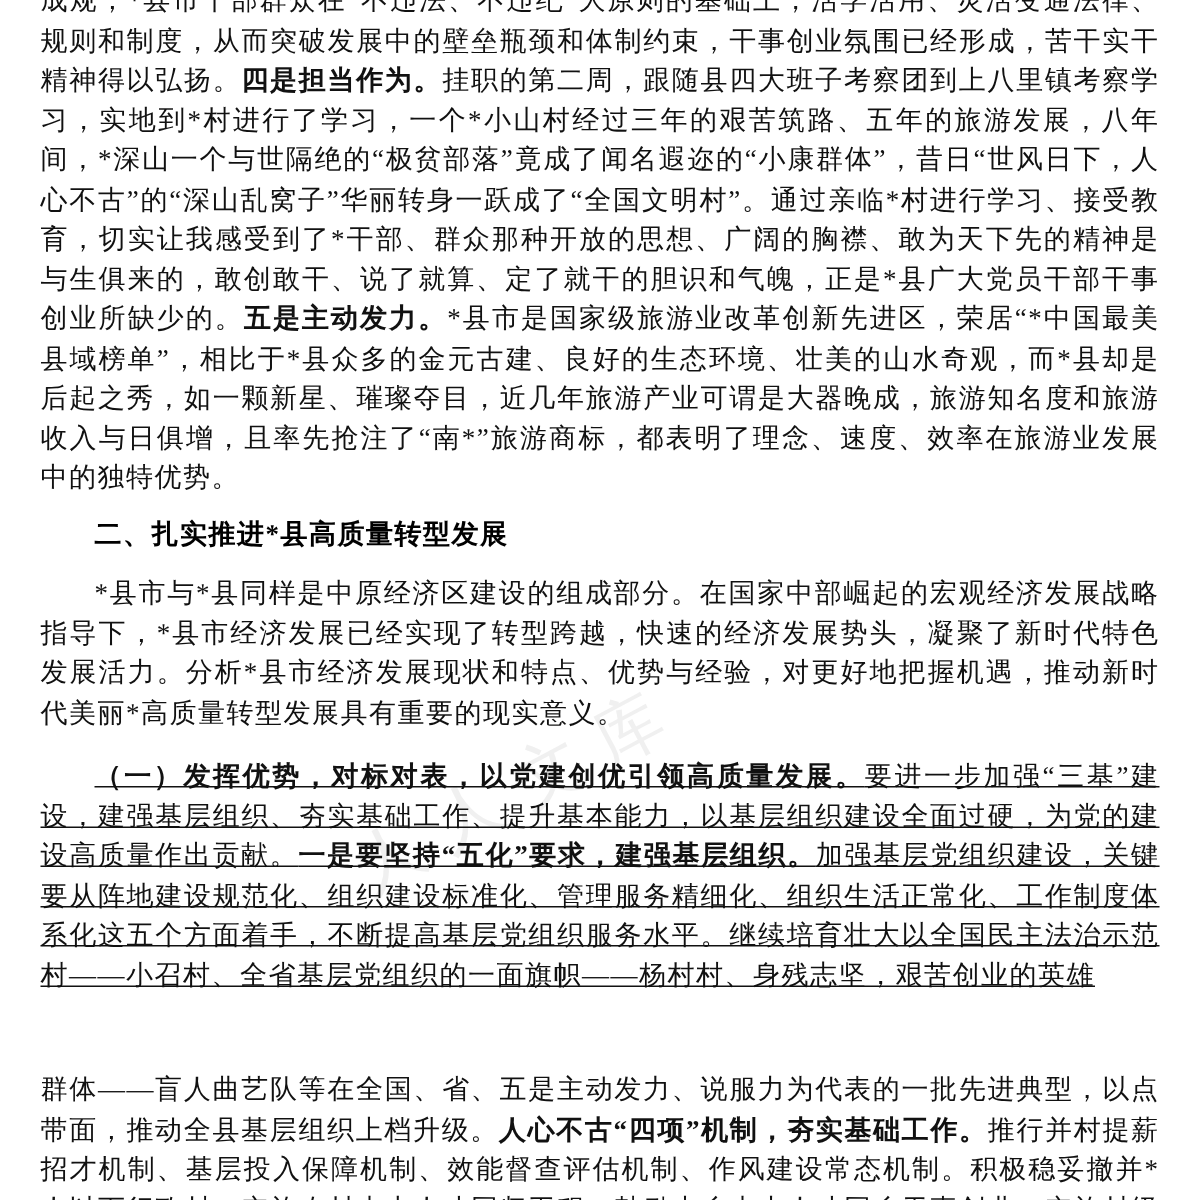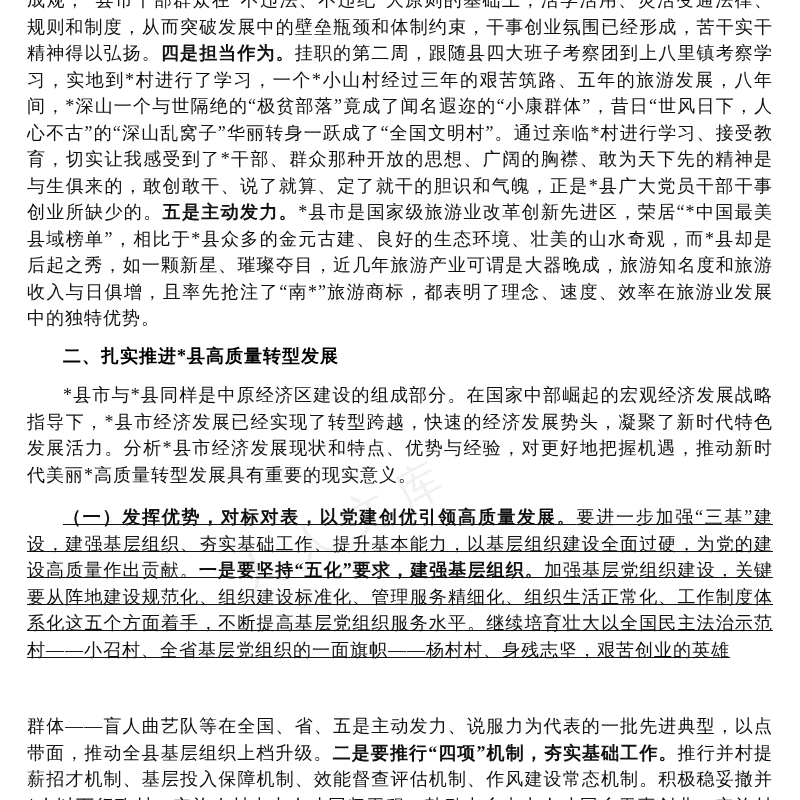--- a/index.html
+++ b/index.html
@@ -44,15 +44,15 @@
 <body>
 
 <div class="page">
   <div class="watermark">人人文库</div>
   <div class="doc">
       <p class="para"><span class="seg">成规，*县市干部群众在“不违法、不违纪”大原则的基础上，活学活用、灵活变通法律、规则和制度，从而突破发展中的壁垒瓶颈和体制约束，干事创业氛围已经形成，苦干实干精神得以弘扬。</span><span class="seg-b">四是担当作为。</span><span class="seg">挂职的第二周，跟随县四大班子考察团到上八里镇考察学习，实地到*村进行了学习，一个*小山村经过三年的艰苦筑路、五年的旅游发展，八年间，*深山一个与世隔绝的“极贫部落”竟成了闻名遐迩的“小康群体”，昔日“世风日下，人心不古”的“深山乱窝子”华丽转身一跃成了“全国文明村”。通过亲临*村进行学习、接受教育，切实让我感受到了*干部、群众那种开放的思想、广阔的胸襟、敢为天下先的精神是与生俱来的，敢创敢干、说了就算、定了就干的胆识和气魄，正是*县广大党员干部干事创业所缺少的。</span><span class="seg-b">五是主动发力。</span><span class="seg">*县市是国家级旅游业改革创新先进区，荣居“*中国最美县域榜单”，相比于*县众多的金元古建、良好的生态环境、壮美的山水奇观，而*县却是后起之秀，如一颗新星、璀璨夺目，近几年旅游产业可谓是大器晚成，旅游知名度和旅游收入与日俱增，且率先抢注了“南*”旅游商标，都表明了理念、速度、效率在旅游业发展中的独特优势。</span></p>
       <p class="para indent heading"><span class="seg-b">二、扎实推进*县高质量转型发展</span></p>
       <p class="para indent"><span class="seg">*县市与*县同样是中原经济区建设的组成部分。在国家中部崛起的宏观经济发展战略指导下，*县市经济发展已经实现了转型跨越，快速的经济发展势头，凝聚了新时代特色发展活力。分析*县市经济发展现状和特点、优势与经验，对更好地把握机遇，推动新时代美丽*高质量转型发展具有重要的现实意义。</span></p>
       <p class="para indent mt16"><span class="seg-b">（一）发挥优势，对标对表，以党建创优引领高质量发展。</span><span class="seg">要进一步加强“三基”建设，建强基层组织、夯实基础工作、提升基本能力，以基层组织建设全面过硬，为党的建设高质量作出贡献。</span><span class="seg-b">一是要坚持“五化”要求，建强基层组织。</span><span class="seg">加强基层党组织建设，关键要从阵地建设规范化、组织建设标准化、管理服务精细化、组织生活正常化、工作制度体系化这五个方面着手，不断提高基层党组织服务水平。继续培育壮大以全国民主法治示范村——小召村、全省基层党组织的一面旗帜——杨村村、身残志坚，艰苦创业的英雄</span></p>
       <div class="page-break"></div>
-      <p class="para"><span class="seg">群体——盲人曲艺队等在全国、省、五是主动发力、说服力为代表的一批先进典型，以点带面，推动全县基层组织上档升级。</span><span class="seg-b">二是要推行“四项”机制，夯实基础工作。</span><span class="seg">推行并村提薪招才机制、基层投入保障机制、效能督查评估机制、作风建设常态机制。积极稳妥撤并*人以下行政村，实施农村本土人才回归工程，鼓励本乡本土人才回乡干事创业；实施村级活动场所和公益性服务设施提标提质工程，加强村“两委”主干管理，推进水、电、路、气等基础设施城乡一体化建设。</span></p>
+      <p class="para"><span class="seg">群体——盲人曲艺队等在全国、省、五是主动发力、说服力为代表的一批先进典型，以点带面，推动全县基层组织上档升级。</span><span class="seg-b">人心不古“四项”机制，夯实基础工作。</span><span class="seg">推行并村提薪招才机制、基层投入保障机制、效能督查评估机制、作风建设常态机制。积极稳妥撤并*人以下行政村，实施农村本土人才回归工程，鼓励本乡本土人才回乡干事创业；实施村级活动场所和公益性服务设施提标提质工程，加强村“两委”主干管理，推进水、电、路、气等基础设施城乡一体化建设。</span></p>
     </div>
 </div>
 
 </body></html>

